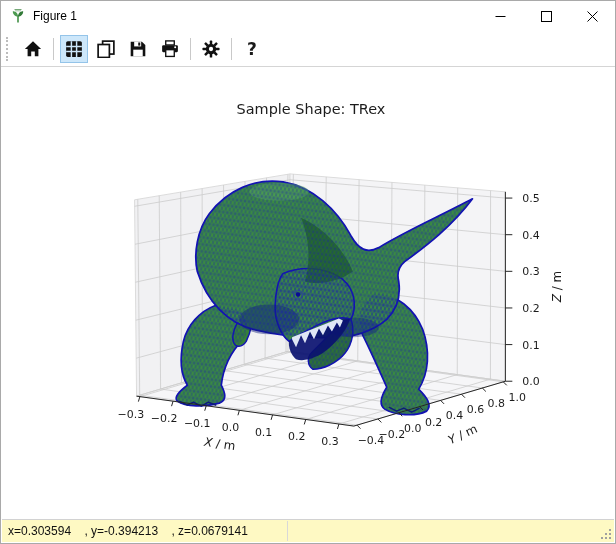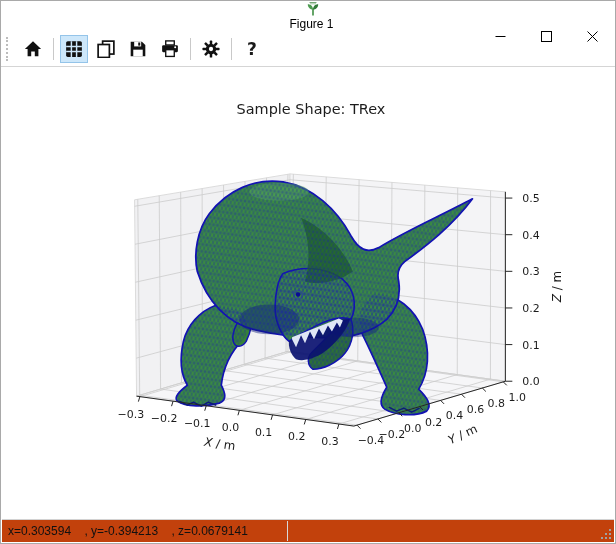--- a/index.html
+++ b/index.html
@@ -2,40 +2,40 @@
 <html><head>
 <meta charset="utf-8">
 <style>
   html,body{margin:0;padding:0;background:#888;}
   .window{
     width:616px;height:544px;position:relative;background:#fff;
     border:1px solid #a9a9a9;box-sizing:border-box;overflow:hidden;
     font-family:"Liberation Sans",sans-serif;
   }
   
-  .titlebar{height:30px;display:flex;align-items:center;background:#fff;flex-direction:column;}
+  .titlebar{height:30px;display:flex;align-items:center;background:#fff;}
   .app-icon{width:16px;height:16px;margin-left:9px;flex:0 0 auto;}
   .title-text{font-size:12px;color:#000;margin-left:7px;}
   .win-controls{margin-left:auto;display:flex;height:100%;}
   .win-btn{width:46px;height:100%;display:flex;align-items:center;justify-content:center;cursor:default;}
   
   .toolbar{height:36px;display:flex;align-items:center;background:#fff;
     border-bottom:1px solid #d5d5d5;padding-left:4px;box-sizing:border-box;}
   .gripper{width:3px;height:24px;border-left:2px dotted #bcbcbc;margin:0 6px 0 1px;}
   .tool-btn{width:28px;height:28px;display:flex;align-items:center;justify-content:center;
     margin:0 2px;border:1px solid transparent;box-sizing:border-box;}
   .tool-btn.selected{background:#cde7fa;border:1px solid #94c4e9;}
   .tb-sep{width:1px;height:22px;background:#c9c9c9;margin:0 4px;}
   .help-glyph{font-size:17px;font-weight:bold;color:#1a1a1a;font-family:"DejaVu Sans",sans-serif;}
   
   .canvas{position:absolute;top:67px;left:1px;width:614px;height:454px;background:#fff;text-align:center;}
   .canvas svg{display:block;}
   .plot-text{font-family:"DejaVu Sans",sans-serif;fill:#1c1c1c;}
   
-  .statusbar{position:absolute;left:1px;right:1px;bottom:1px;height:22px;background:#c2410c;
+  .statusbar{position:absolute;left:1px;right:1px;bottom:1px;height:22px;background:#fef9c3;
     border-top:1px solid #d2d2d2;display:flex;align-items:center;font-size:12px;color:#111;}
   .status-text{white-space:pre;padding-left:6px;}
   .status-sep{position:absolute;left:285px;top:1px;bottom:1px;width:1px;background:#d8d8d8;}
   .resize-grip{position:absolute;right:2px;bottom:2px;}
 </style>
 </head>
 <body>
 
 <div class="window">
 

